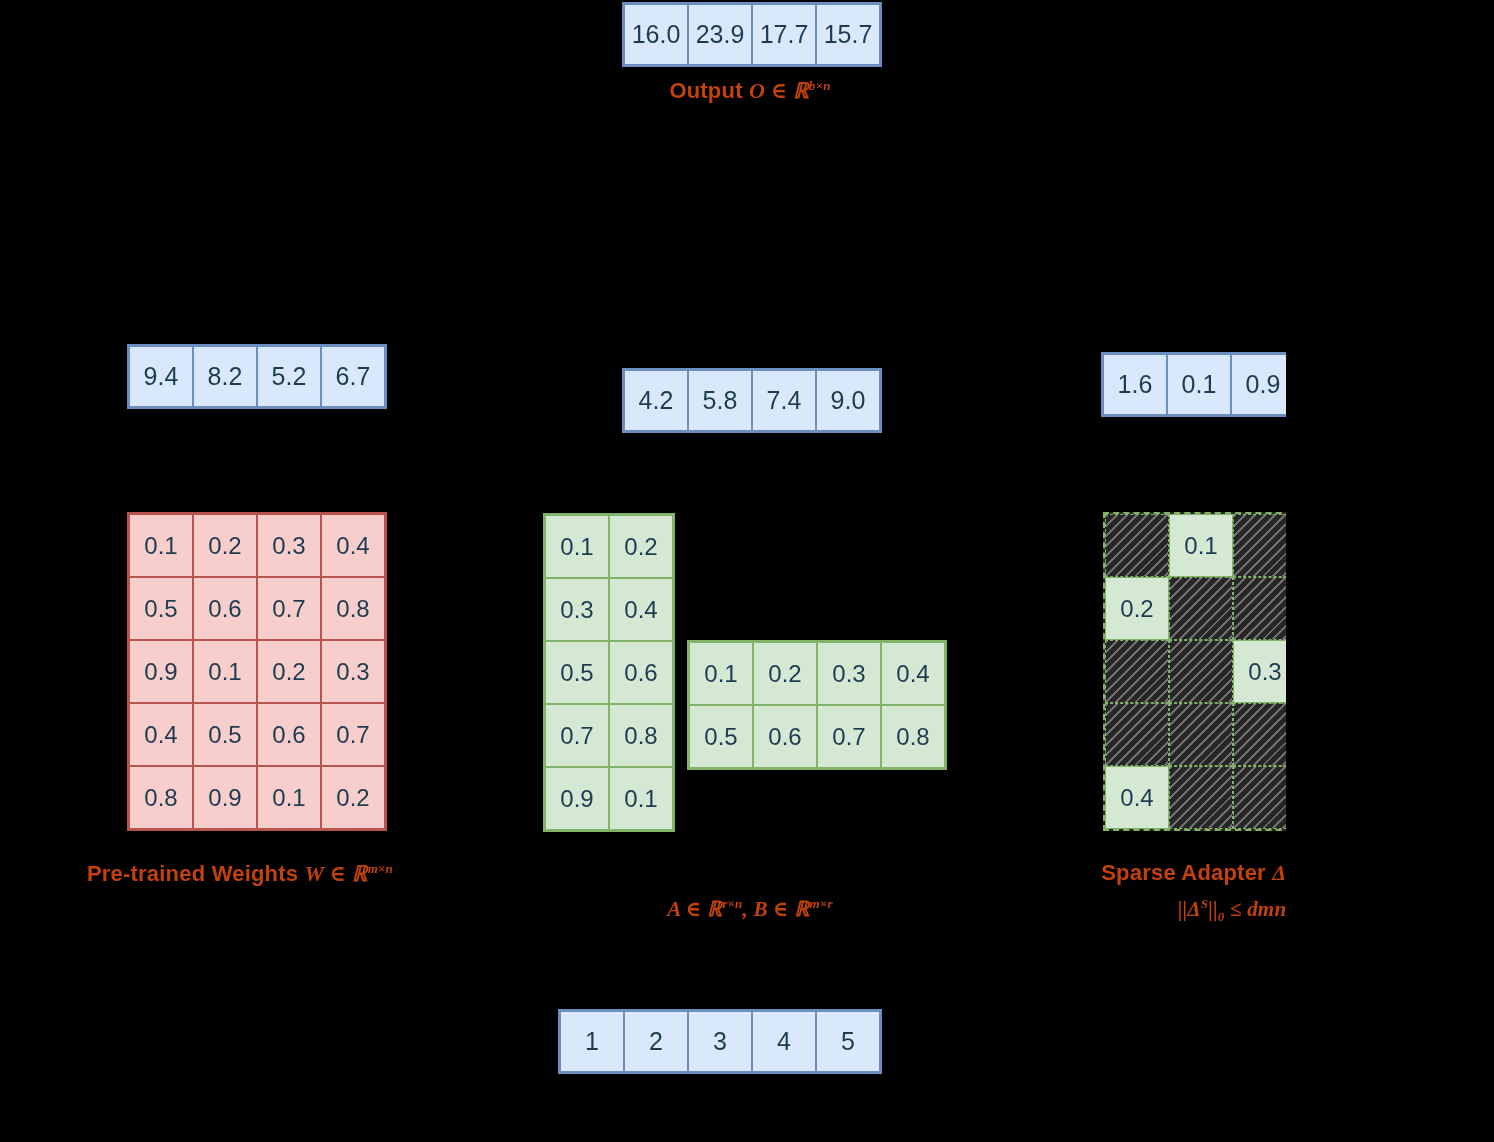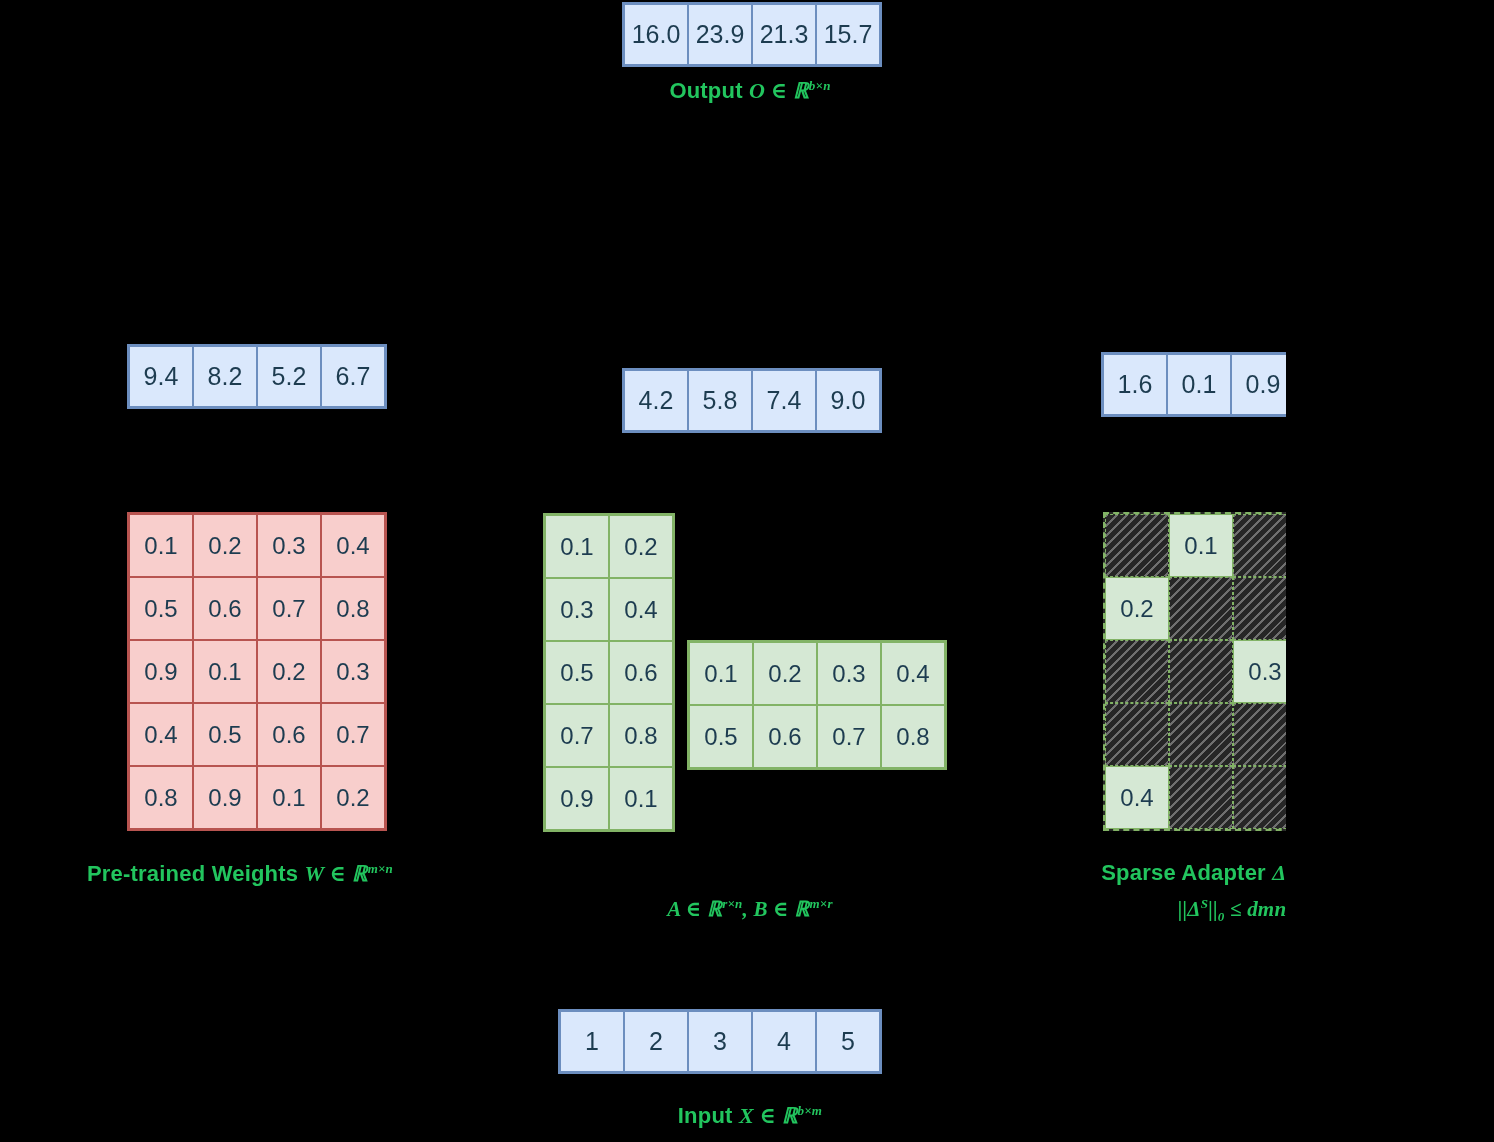--- a/index.html
+++ b/index.html
@@ -26,21 +26,21 @@
   
   #mat-s{border:2px dashed #82b366;background:#262626;}
   #mat-s .cell{background:#d5e8d4;border:1px solid #82b366;}
   #mat-s .cell.hatch{
     background-color:#262626;
     background-image:repeating-linear-gradient(135deg,#6f6f6f 0px,#6f6f6f 2px,transparent 2px,transparent 7px);
     border:1px dashed #82b366;}
 
   
   .lab{position:absolute;width:380px;text-align:center;
-       font-weight:bold;font-size:22px;color:#22c55e;letter-spacing:.2px;}
+       font-weight:bold;font-size:22px;color:#c2410c;letter-spacing:.2px;}
   .lab .math{font-family:"Liberation Serif","DejaVu Serif",serif;font-style:italic;}
   .lab .tx{font-family:"Liberation Sans",sans-serif;}
   .lab sup,.lab sub{font-size:13px;font-family:"Liberation Serif","DejaVu Serif",serif;font-style:italic;}
   .lab.line2{font-size:21px;}
 
   
   #vec-o {left:622px;top:2px;   grid-template-columns:repeat(4,64px);grid-auto-rows:61px;}
   #lab-o {left:560px;top:74px;}
   #vec-w {left:127px;top:344px; grid-template-columns:repeat(4,64px);grid-auto-rows:61px;}
   #vec-l {left:622px;top:368px; grid-template-columns:repeat(4,64px);grid-auto-rows:61px;}
@@ -58,21 +58,21 @@
   #lab-x {left:560px;top:1099px;}
 </style>
 </head>
 <body>
 
 <div class="stage">
 
   <div id="vec-o" class="grid bluerow">
       <div class="cell">16.0</div>
       <div class="cell">23.9</div>
-      <div class="cell">21.3</div>
+      <div class="cell">17.7</div>
       <div class="cell">15.7</div>
     </div>
   <div id="lab-o" class="lab"><span class="tx">Output </span><span class="math">O ∈ ℝ</span><sup class="math">b×n</sup></div>
 
   <div id="vec-w" class="grid bluerow">
       <div class="cell">9.4</div>
       <div class="cell">8.2</div>
       <div class="cell">5.2</div>
       <div class="cell">6.7</div>
     </div>
@@ -161,15 +161,14 @@
   <div id="lab-s1" class="lab"><span class="tx">Sparse Adapter </span><span class="math">Δ</span><sup class="math">S</sup><span class="math"> ∈ ℝ</span><sup class="math">m×n</sup></div>
   <div id="lab-s2" class="lab line2"><span class="math">||Δ</span><sup class="math">S</sup><span class="math">||</span><sub class="math">0</sub><span class="math"> ≤ dmn</span></div>
 
   <div id="vec-x" class="grid bluerow">
       <div class="cell">1</div>
       <div class="cell">2</div>
       <div class="cell">3</div>
       <div class="cell">4</div>
       <div class="cell">5</div>
     </div>
-  <div id="lab-x" class="lab"><span class="tx">Input </span><span class="math">X ∈ ℝ</span><sup class="math">b×m</sup></div>
 
 </div>
 
 </body></html>

